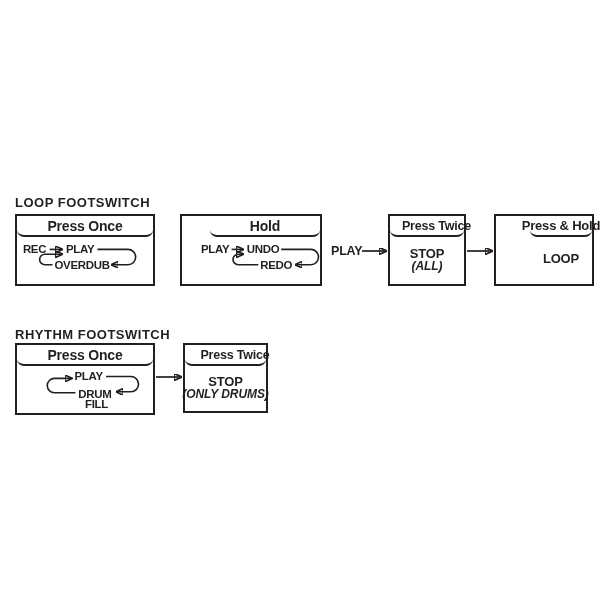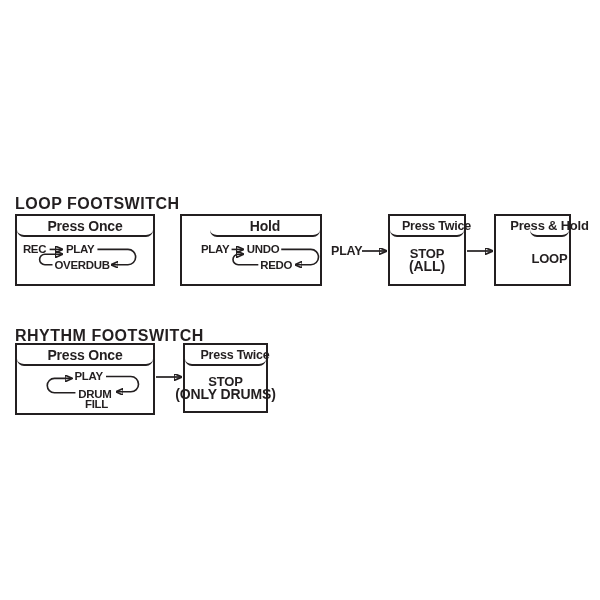--- a/index.html
+++ b/index.html
@@ -3,39 +3,39 @@
 <meta charset="utf-8">
 <style>
   :root { --ink:#231f20; --paper:#ffffff; }
   * { margin:0; padding:0; box-sizing:border-box; }
   body { background:var(--paper); }
   .canvas {
     position:relative; width:600px; height:600px; background:var(--paper);
     color:var(--ink); font-family:"Liberation Sans", sans-serif; overflow:hidden;
   }
   .section-label {
-    position:absolute; font-size:16px; font-weight:700; letter-spacing:0.5px;
+    position:absolute; font-size:13px; font-weight:700; letter-spacing:0.5px;
     white-space:nowrap;
   }
   .box {
     position:absolute; border:2px solid var(--ink); background:var(--paper);
   }
   .box-header {
     height:21px; border-bottom:2px solid var(--ink);
     display:flex; align-items:center; justify-content:center;
     font-size:14px; font-weight:700; letter-spacing:-0.2px; white-space:nowrap;border-radius:7px;
   }
   .box-header--sm { font-size:12.5px;padding-left:19px; }
   .box-header--md { font-size:13px; }
   .box-body {
     position:relative; width:100%; height:calc(100% - 25px);
     display:flex; flex-direction:column; align-items:center; justify-content:center;
   }
   .action-label { font-size:13px; font-weight:700; letter-spacing:-0.2px; line-height:15px; }
-  .scope-label  { font-size:14px;  font-weight:700; letter-spacing:-0.1px; line-height:11px; white-space:nowrap; }
+  .scope-label  { font-size:12px;  font-weight:700; letter-spacing:-0.1px; line-height:11px; white-space:nowrap;font-style:italic; }
   .diag { display:block; }
   .diag text { font:700 12px "Liberation Sans", sans-serif; letter-spacing:-0.3px; fill:currentColor; }
   .diag path, .diag line { stroke:currentColor; stroke-width:1.7; fill:none; }
   .link-label {
     position:absolute; font-size:12.5px; font-weight:700; letter-spacing:-0.2px; white-space:nowrap;
   }
   .flow-arrow { position:absolute; color:var(--ink); }
   .flow-arrow path { stroke:currentColor; stroke-width:1.7; fill:none; }
 </style>
 </head>
@@ -105,21 +105,21 @@
 
     <svg class="flow-arrow" style="left:466px; top:245px;" width="28" height="12" viewBox="0 0 28 12">
       <defs>
         <marker id="m4" markerUnits="userSpaceOnUse" markerWidth="8" markerHeight="7" refX="7" refY="3.5" orient="auto">
           <path d="M0,0 L8,3.5 L0,7 Z" fill="currentColor" stroke="none"></path>
         </marker>
       </defs>
       <path d="M1,6 H26" marker-end="url(#m4)"></path>
     </svg>
 
-    <div class="box" style="left:494px; top:214px; width:77px; height:72px;padding-left:34px;">
+    <div class="box" style="left:494px; top:214px; width:100px; height:72px;padding-left:34px;">
       <div class="box-header box-header--md">Press &amp; Hold</div>
       <div class="box-body">
         <div class="action-label">LOOP</div>
       </div>
     </div>
   </div>
 
   <div>
 
     <div class="section-label" style="left:15px; top:327px;">RHYTHM FOOTSWITCH</div>

